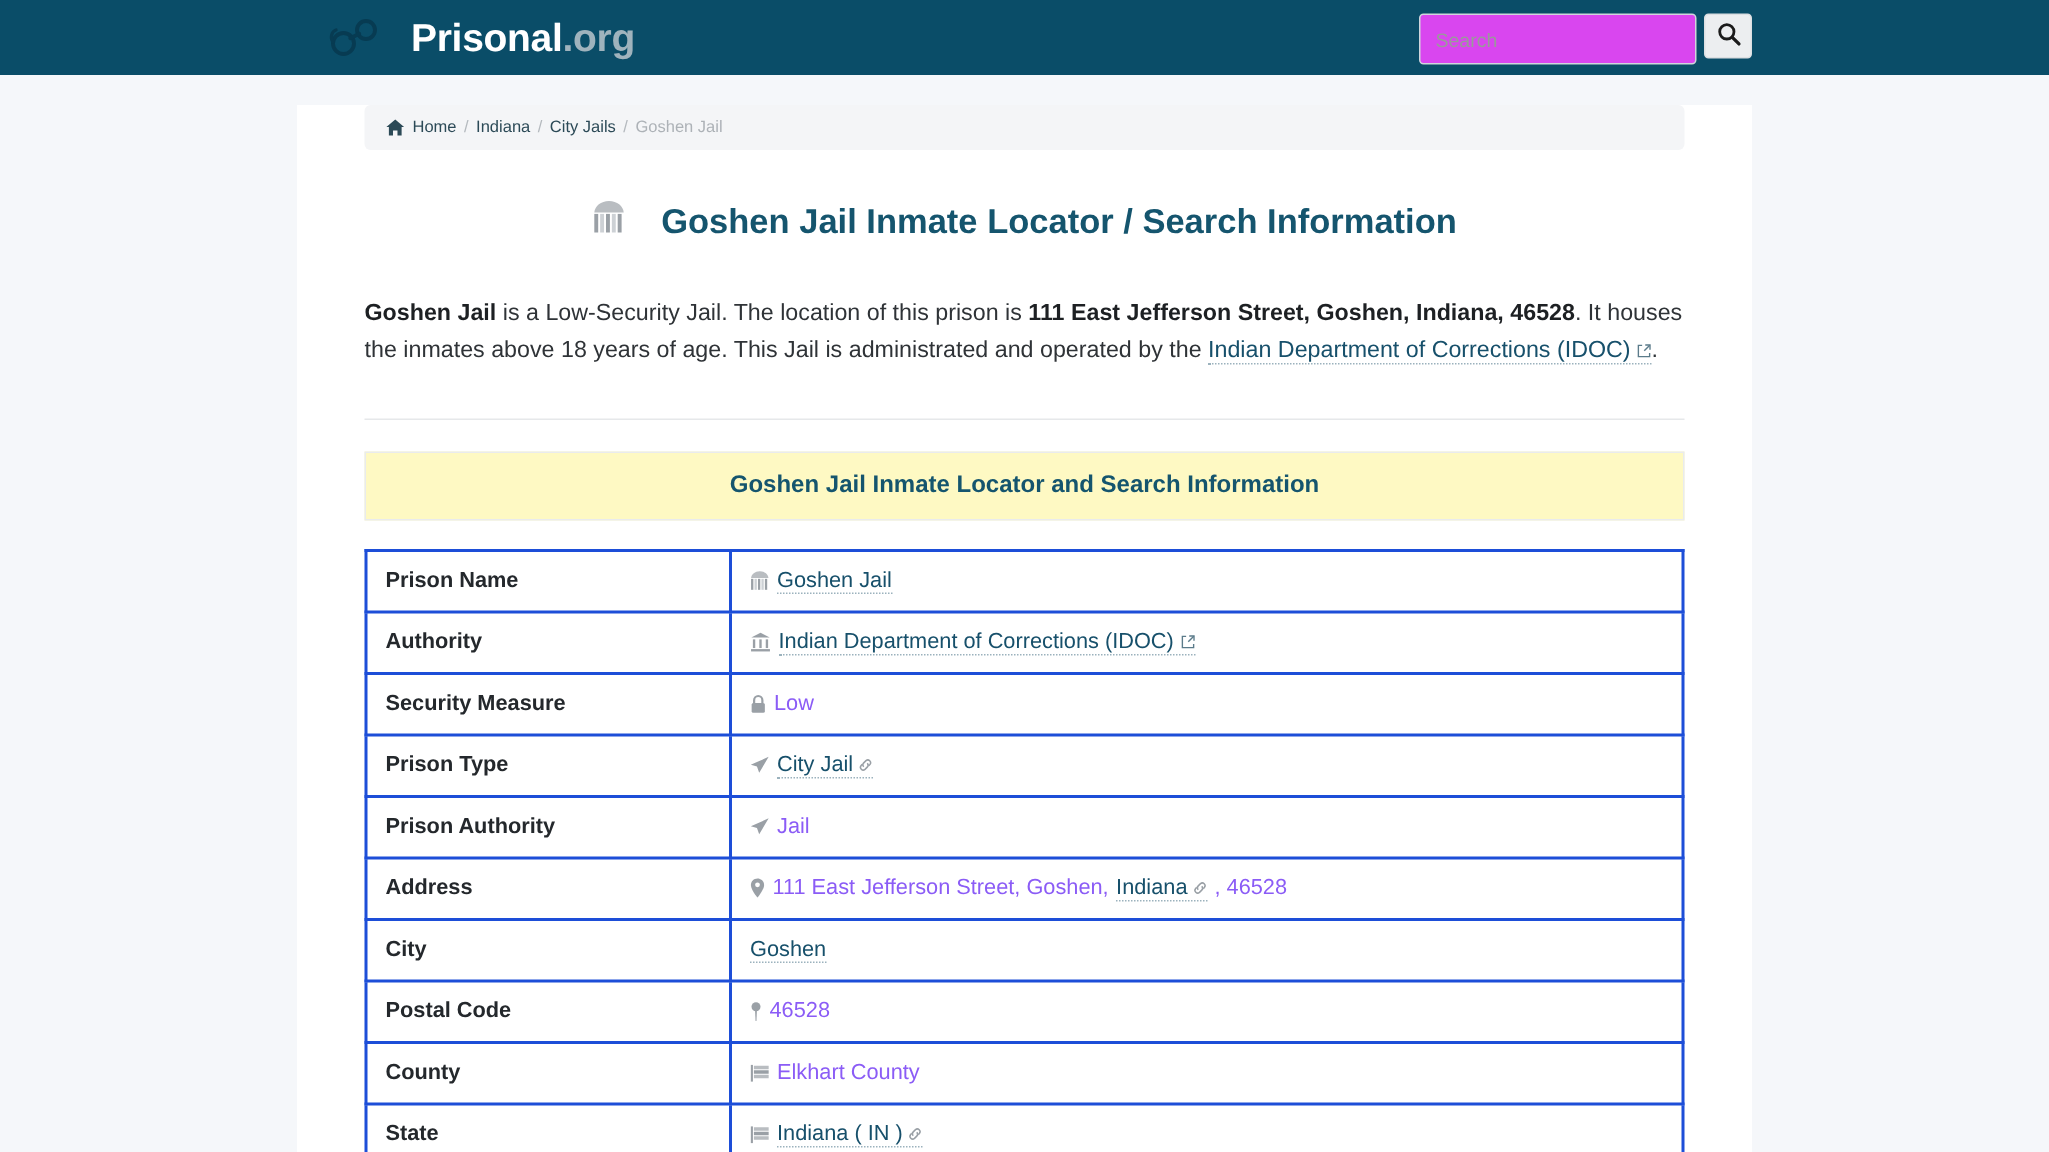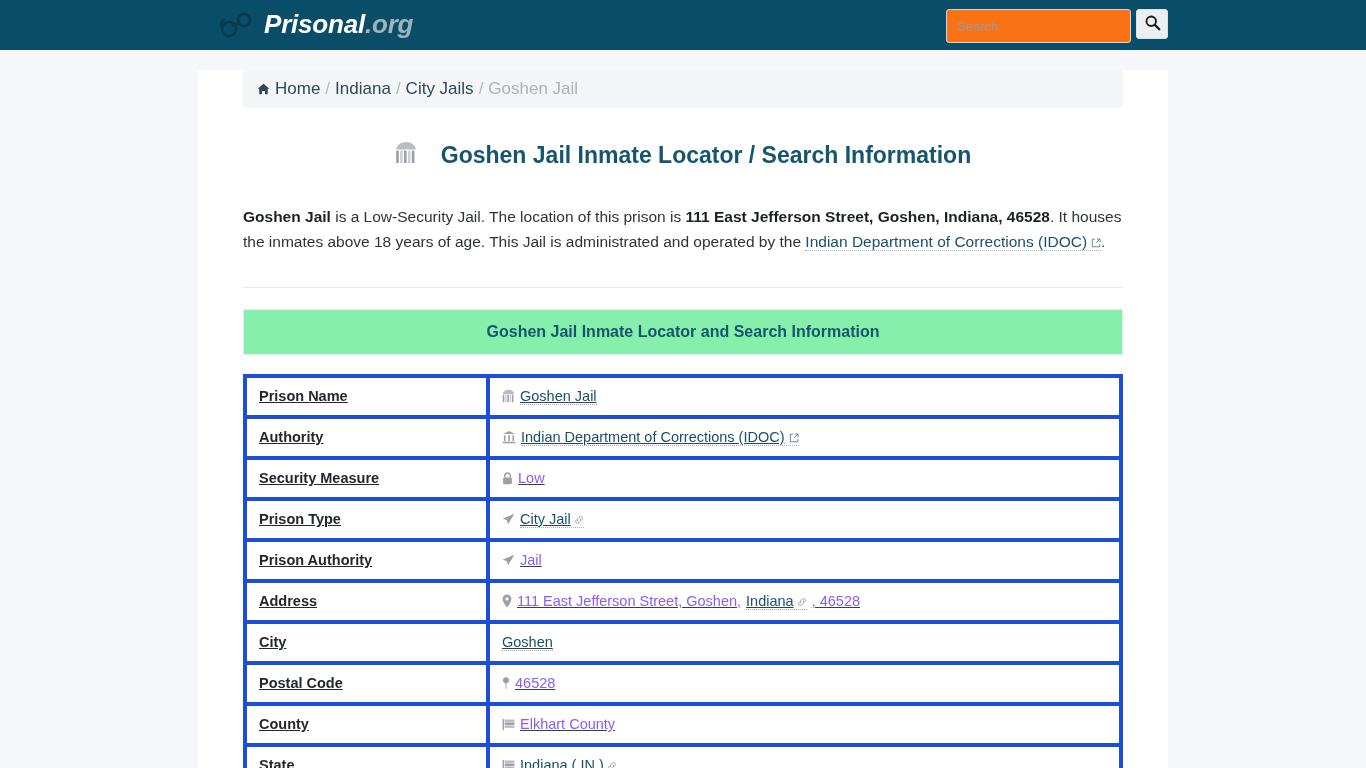--- a/index.html
+++ b/index.html
@@ -14,24 +14,24 @@
   
   .site-header {
     height: 50px;
     background: #0a4d68;
     display: flex;
     align-items: center;
     position: relative;
   }
   .brand {
     display: flex;
+    align-items: center;
     margin-left: 218px;
-    gap: 10px;
+    gap: 20px;
     text-decoration: none;
-    font-style: italic;
   }
   .brand-icon { width: 36px; height: 28px; display: block; }
   .brand-text {
     font-size: 26px;
     font-weight: bold;
     letter-spacing: -0.2px;
     color: #ffffff;
     line-height: 1;
   }
   .brand-text .tld { color: #9fb3bd; font-weight: bold; }
@@ -42,21 +42,21 @@
     top: 9px;
     display: flex;
     align-items: flex-start;
     gap: 5px;
   }
   .search-input {
     width: 185px;
     height: 32px;
     border: 1px solid #cfd6dc;
     border-radius: 3px;
-    background: #f97316;
+    background: #d946ef;
     padding: 16px 10px;
     font-size: 13px;
     color: #333;
     font-family: "Liberation Sans", sans-serif;
     outline: none;
   }
   .search-input::placeholder { color: #9a9a9a; }
   .search-btn {
     width: 32px; height: 30px;
     background: #eceef0;
@@ -76,21 +76,21 @@
     padding: 0 0 20px 0;
   }
   .inner { padding: 0 45px; }
 
   
   .breadcrumb {
     margin: 20px 0 0 0;
     background: #f4f5f7;
     border-radius: 4px;
     padding: 9px 14px;
-    font-size: 17px;
+    font-size: 11px;
     color: #9aa0a6;
     display: flex;
     align-items: center;
     flex-wrap: wrap;
     gap: 0;
   }
   .breadcrumb a {
     color: #2c4a57;
     text-decoration: none;
   }
@@ -129,43 +129,42 @@
   }
 
   .hr {
     border: 0;
     border-top: 1px solid #e6e8ea;
     margin: 33px 0 0 0;
   }
 
   
   .table-head {
-    background: #86efac;
+    background: #fef9c3;
     border: 1px solid #e9ebed;
     text-align: center;
     font-size: 16px;
     font-weight: bold;
     color: #15556e;
     padding: 13px 10px;
     margin-top: 21px;
   }
   table.info {
     width: 100%;
     border-collapse: collapse;
     margin-top: 19px;
     table-layout: fixed;
   }
   table.info tr { border-bottom: 1px solid #e9ebed; }
   table.info th, table.info td {
-    border: 4px solid #1d4ed8;
+    border: 2px solid #1d4ed8;
     padding: 0 12px;
     height: 41px;
     vertical-align: middle;
     font-size: 14.5px;
-    text-decoration: underline;
   }
   table.info th {
     width: 243px;
     text-align: left;
     font-weight: bold;
     color: #24282c;
   }
   table.info td { color: #3a3f44; }
   .cell {
     display: flex;

